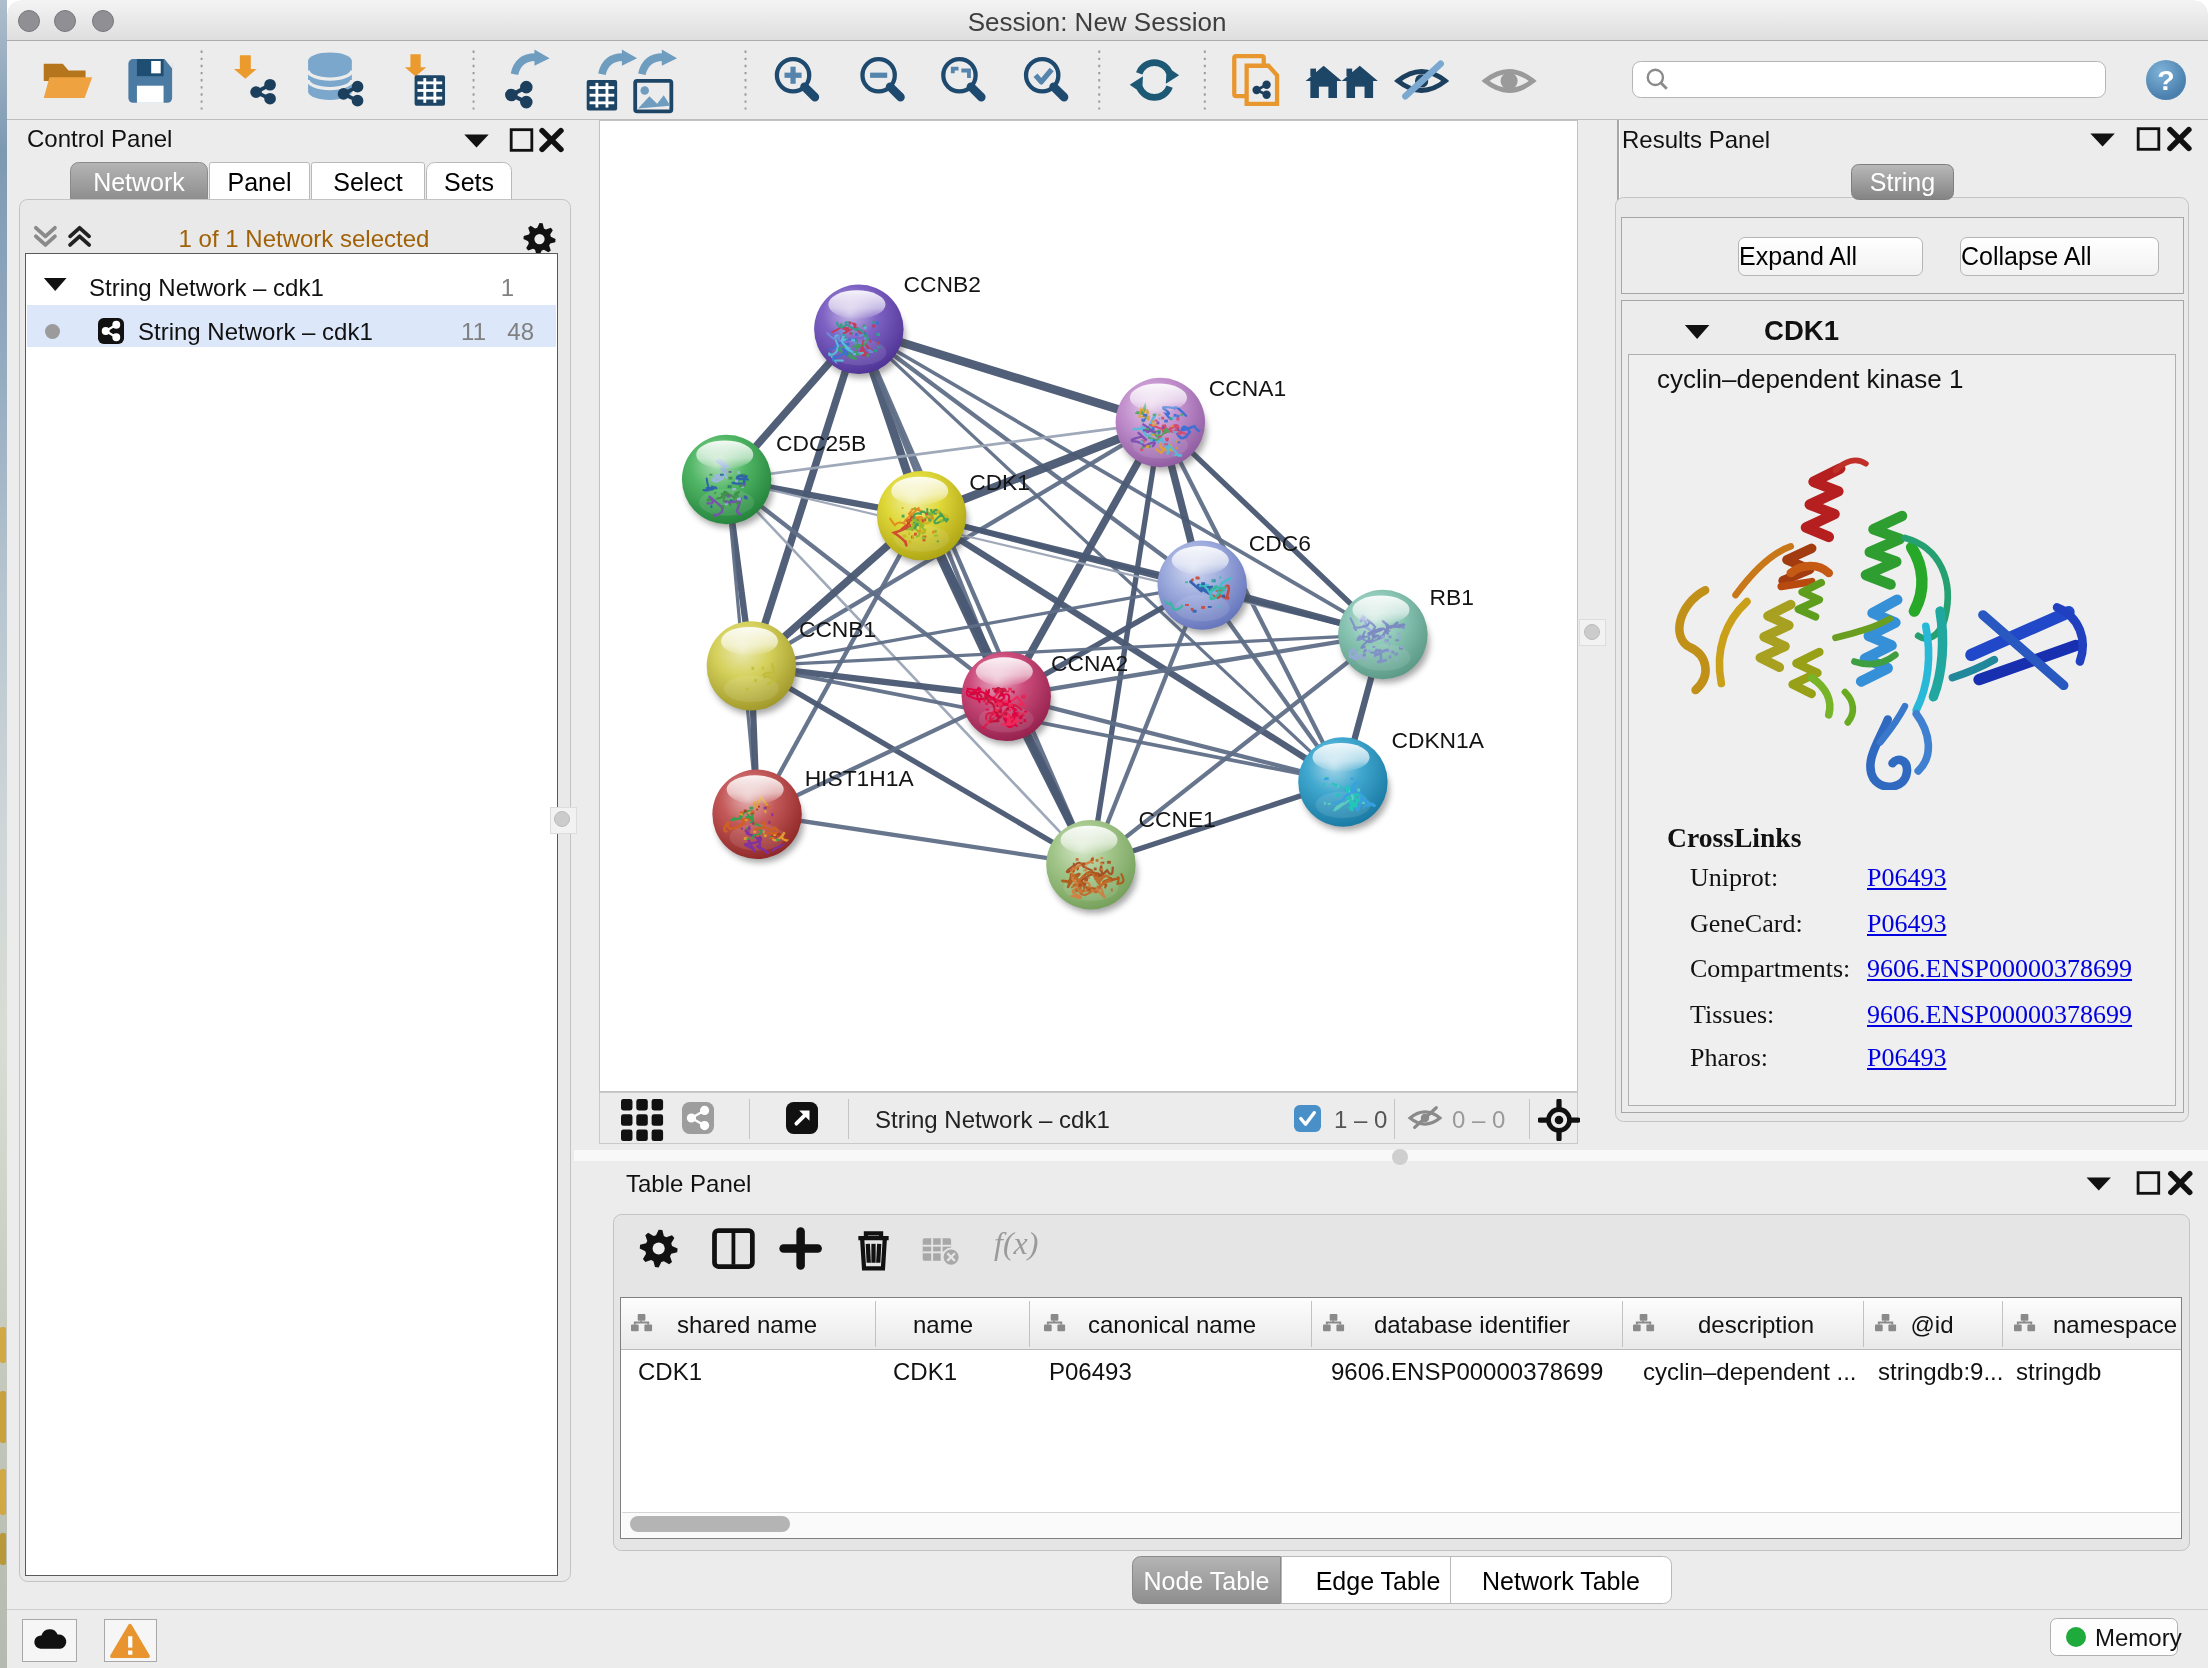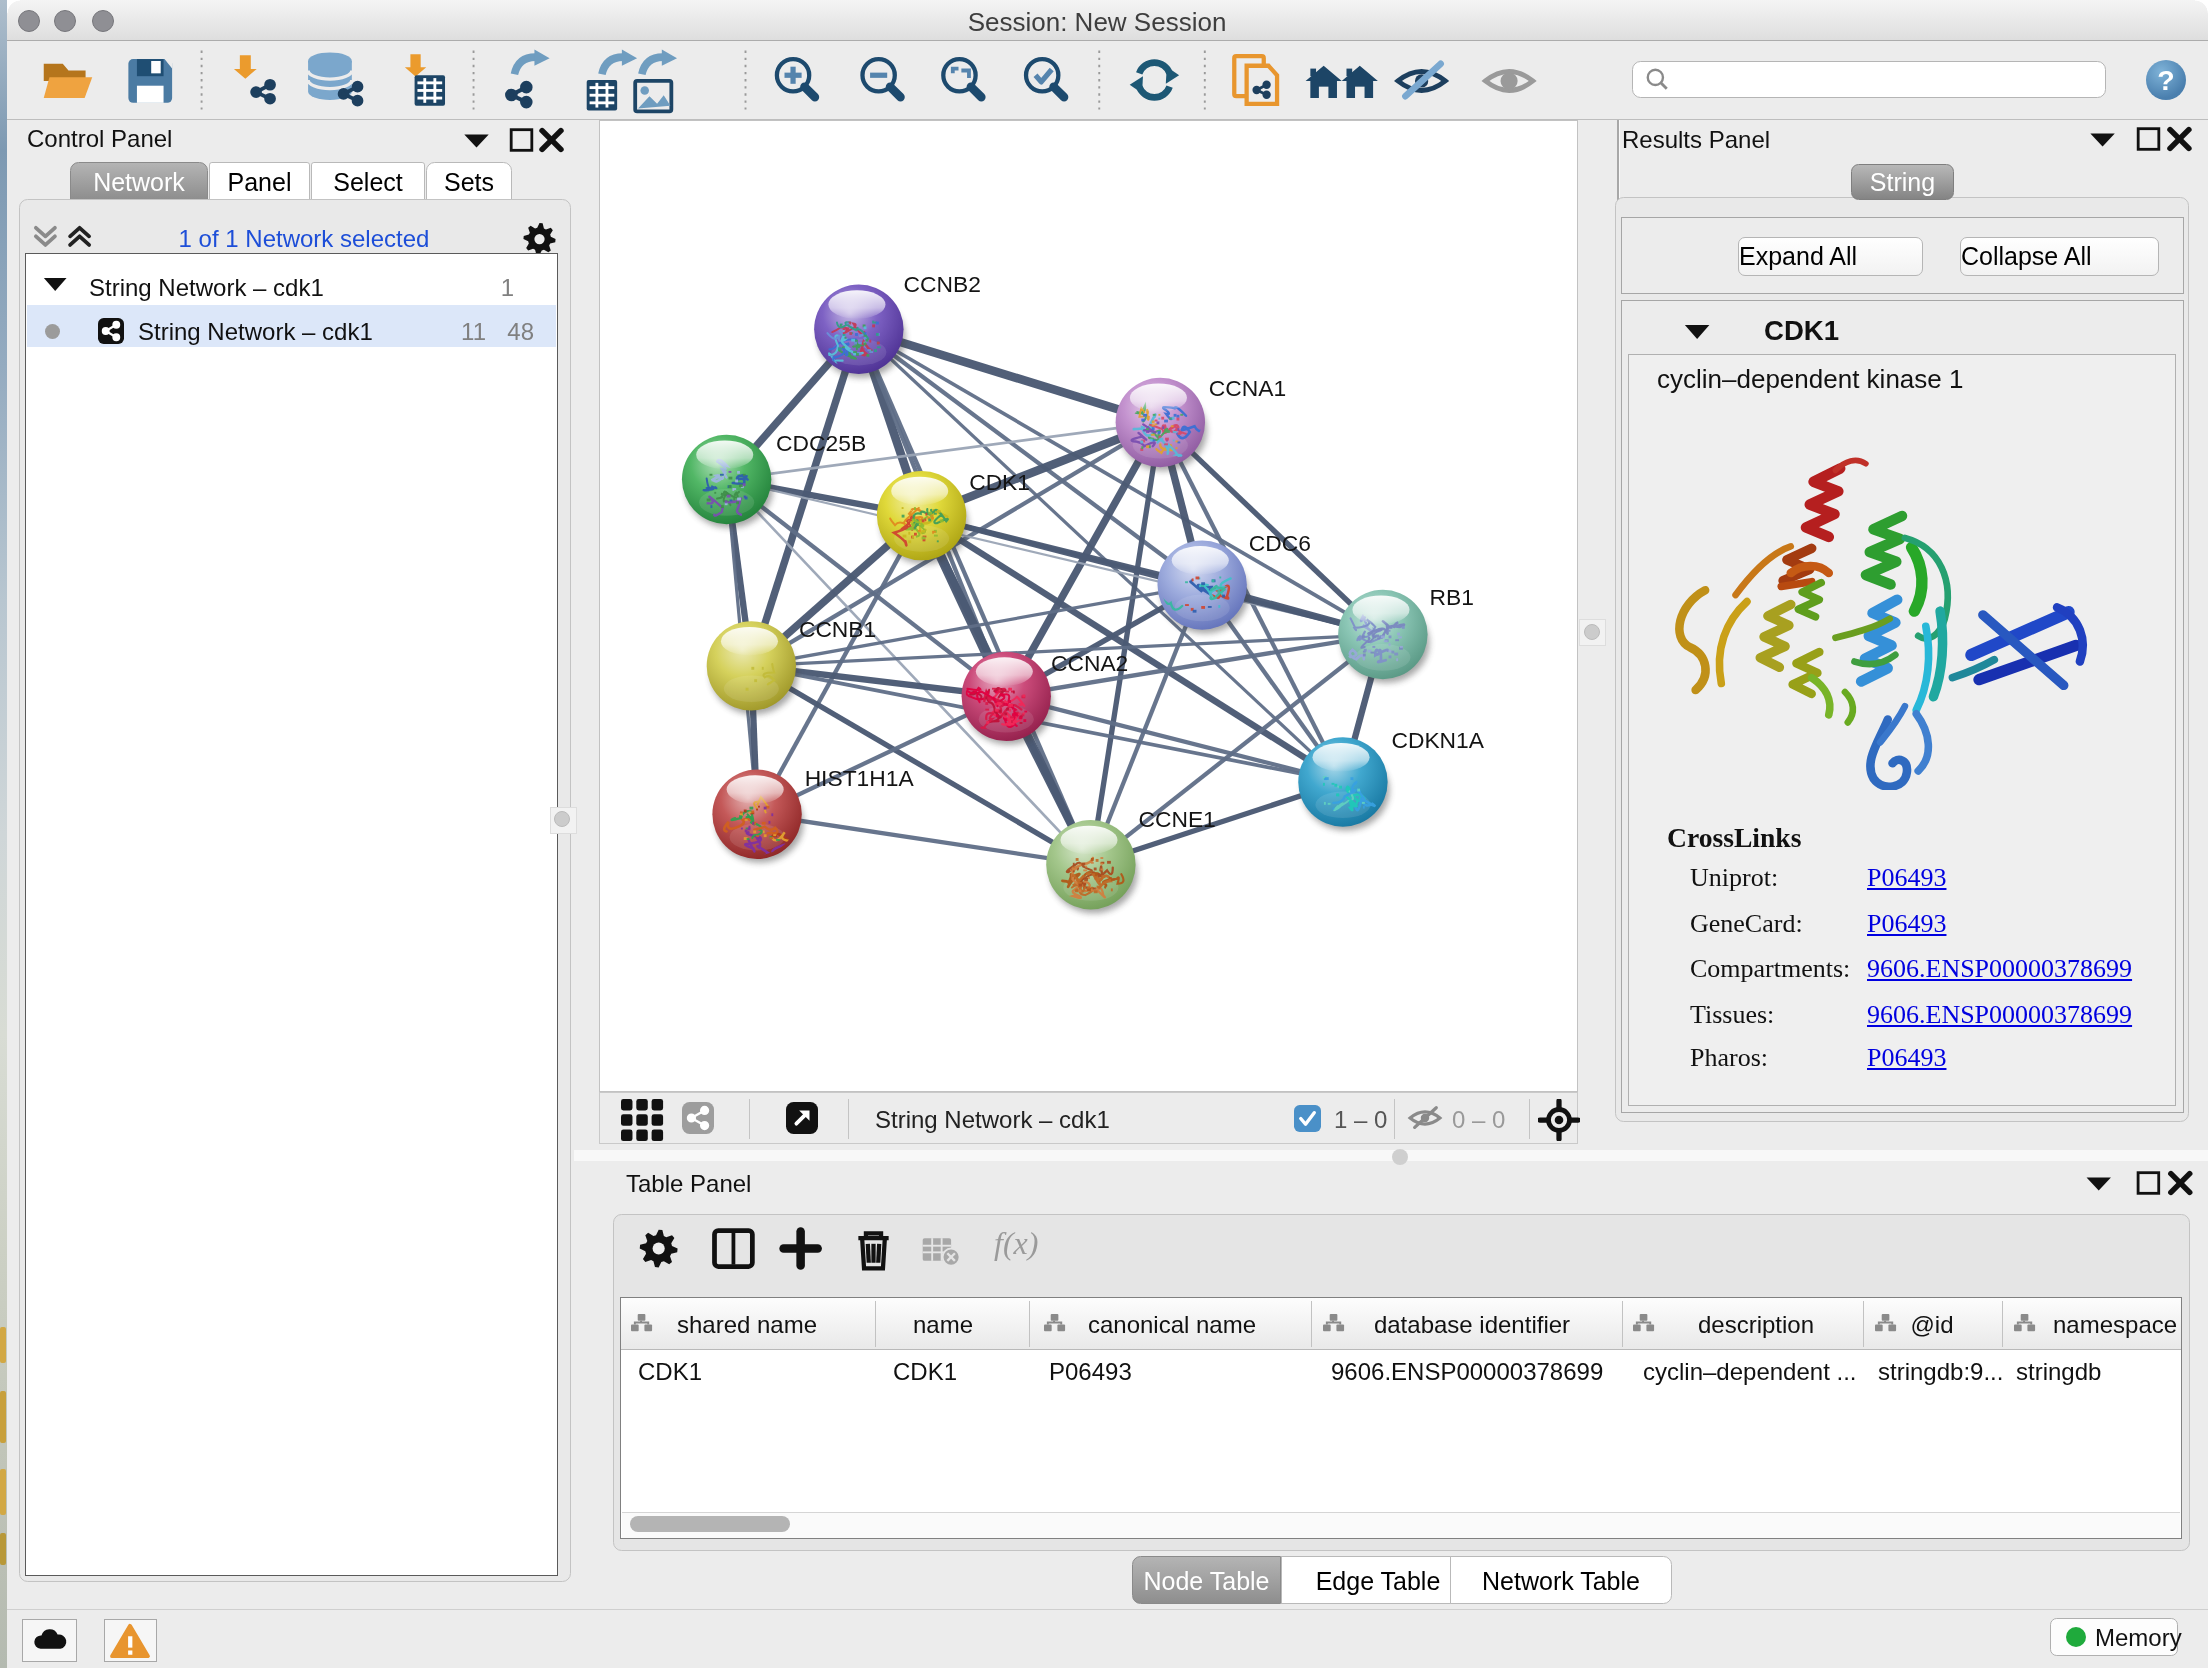--- a/index.html
+++ b/index.html
@@ -214,21 +214,21 @@
 <svg class="abs" style="left:32px;top:224px" width="61" height="28.5" viewBox="0 0 64 30">
         <g stroke="#8a8a8a" stroke-width="4" fill="none" stroke-linecap="round" stroke-linejoin="round">
           <path d="M4 4 l10 9 l10 -9"></path>
           <path d="M4 13 l10 9 l10 -9"></path>
         </g>
         <g stroke="#222" stroke-width="4" fill="none" stroke-linecap="round" stroke-linejoin="round">
           <path d="M40 13 l10 -9 l10 9"></path>
           <path d="M40 22 l10 -9 l10 9"></path>
         </g>
       </svg>
-<div class="abs" style="left:114px;top:225px;width:380px;text-align:center;font-size:24px;color:#1d4ed8;">1 of 1 Network selected</div>
+<div class="abs" style="left:114px;top:225px;width:380px;text-align:center;font-size:24px;color:#a16207;">1 of 1 Network selected</div>
 <svg class="abs" style="left:514px;top:221px" width="51" height="38" viewBox="0 0 54 40">
         <g fill="#111">
           <path d="M 44.0 19.0 L 43.7 22.3 L 38.3 23.7 L 37.2 25.8 L 39.0 31.0 L 36.4 33.1 L 31.7 30.3 L 29.4 31.0 L 27.0 36.0 L 23.7 35.7 L 22.3 30.3 L 20.2 29.2 L 15.0 31.0 L 12.9 28.4 L 15.7 23.7 L 15.0 21.4 L 10.0 19.0 L 10.3 15.7 L 15.7 14.3 L 16.8 12.2 L 15.0 7.0 L 17.6 4.9 L 22.3 7.7 L 24.6 7.0 L 27.0 2.0 L 30.3 2.3 L 31.7 7.7 L 33.8 8.8 L 39.0 7.0 L 41.1 9.6 L 38.3 14.3 L 39.0 16.6 Z"></path>
           <circle cx="27" cy="19" r="5.44" fill="#ececec"></circle>
         </g>
       </svg>
 <div class="abs" style="left:25px;top:253px;width:533px;height:1323px;background:#fff;border:1.4px solid #5a5a5a;box-sizing:border-box;"></div>
 <svg class="abs" style="left:42px;top:274px" width="34" height="21" viewBox="0 0 36 22">
         <path d="M2 4 L26 4 L14 18 Z" fill="#111"></path>
       </svg>

